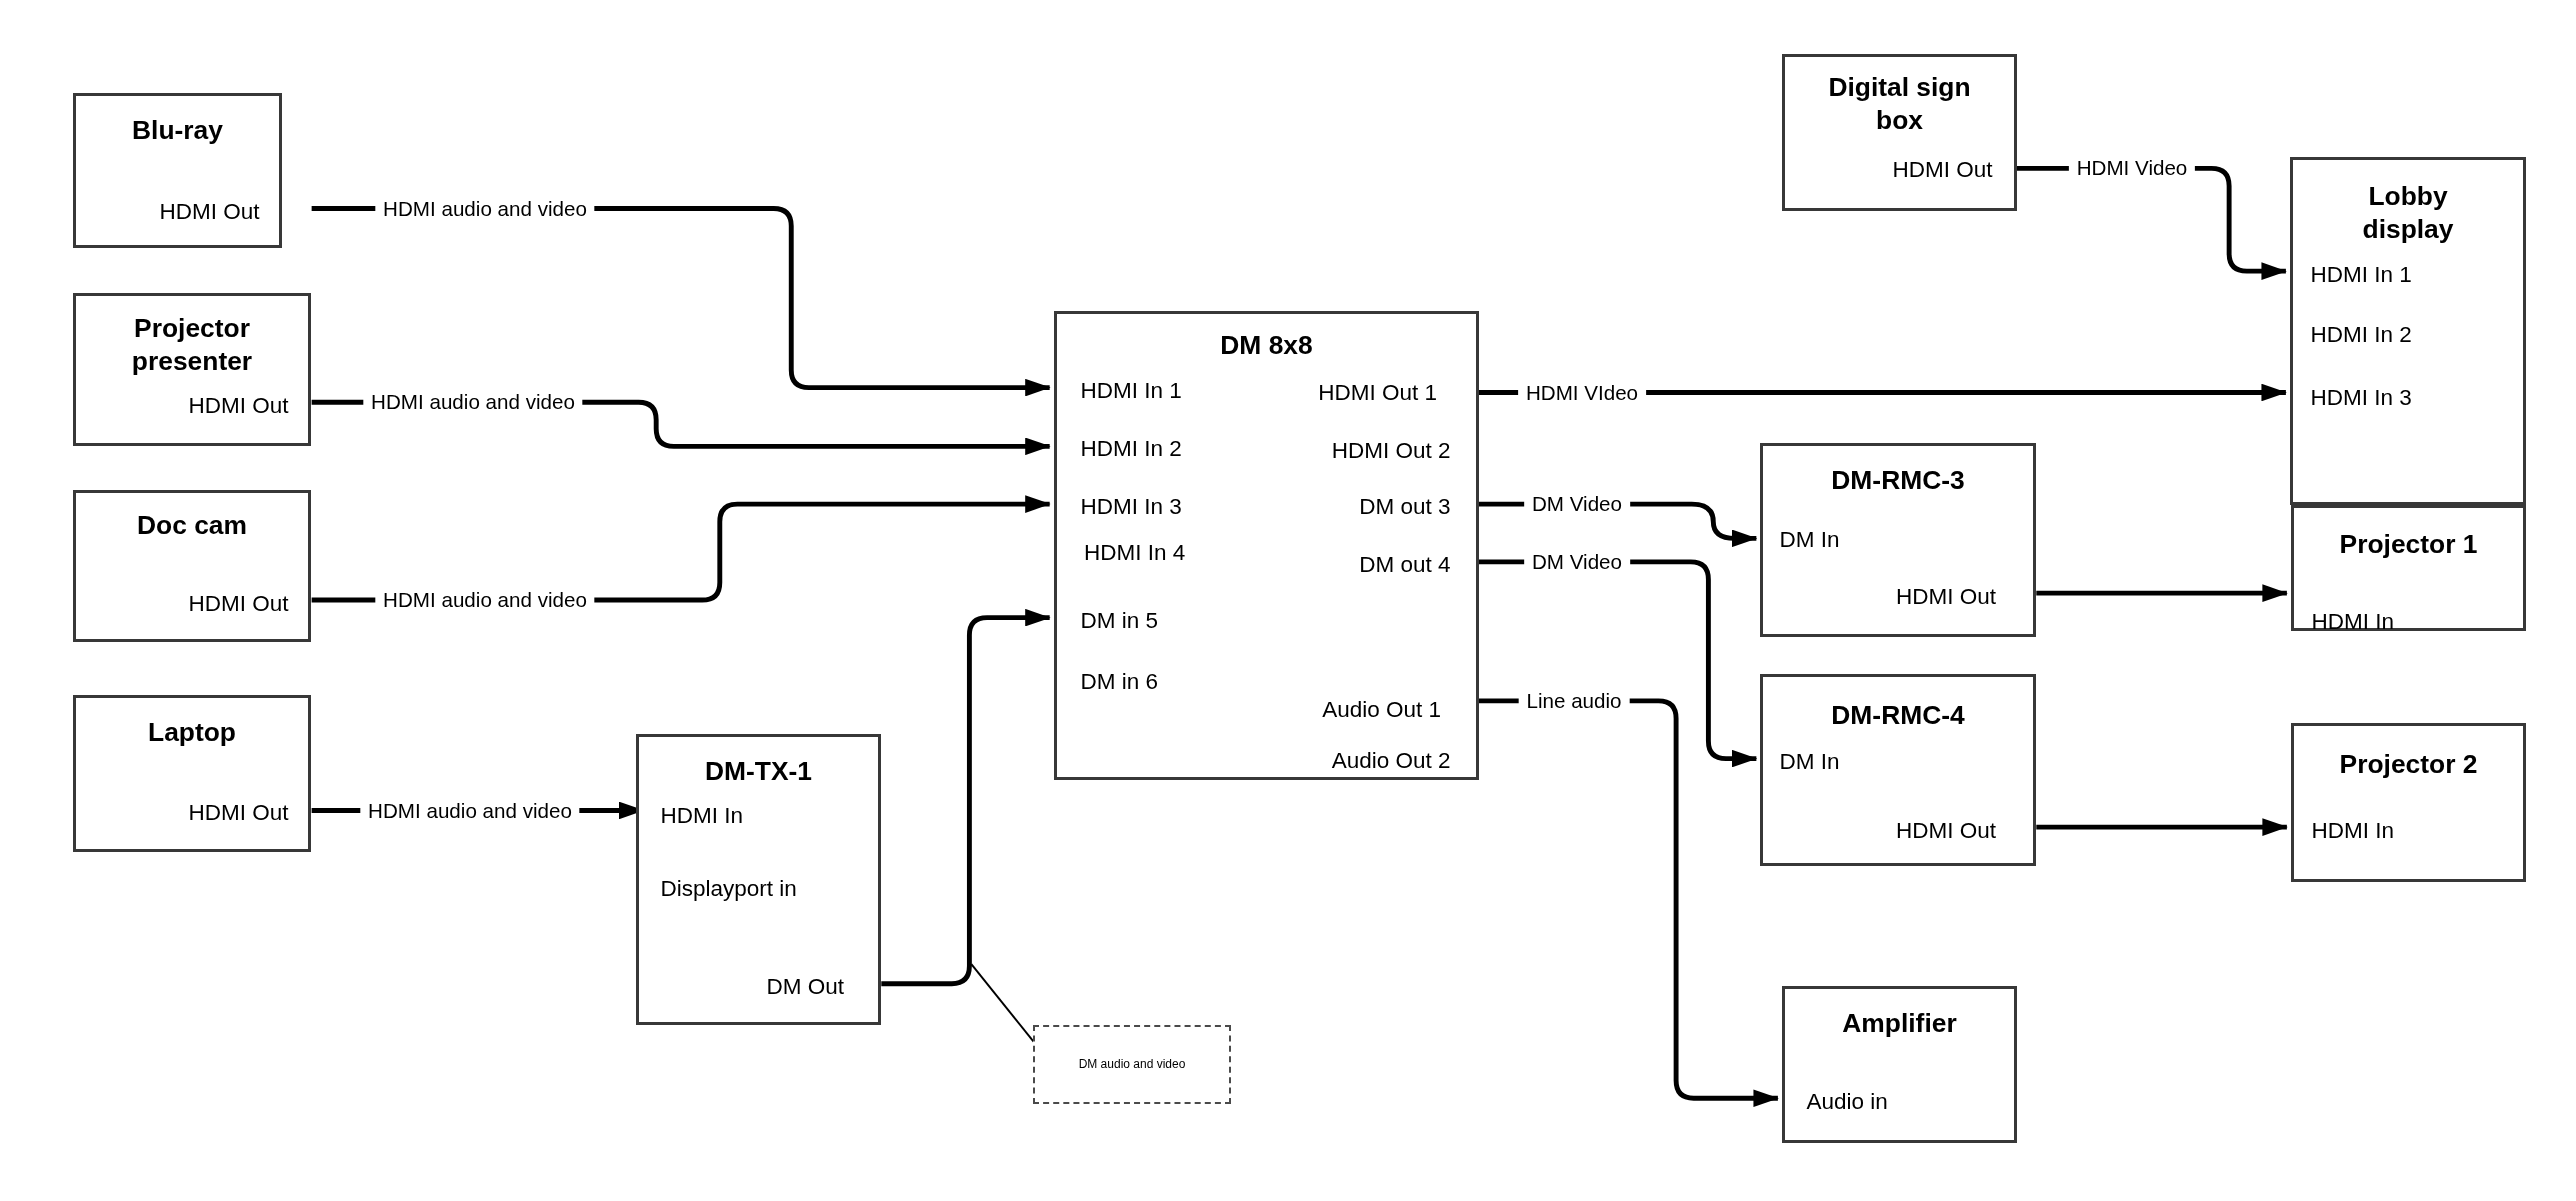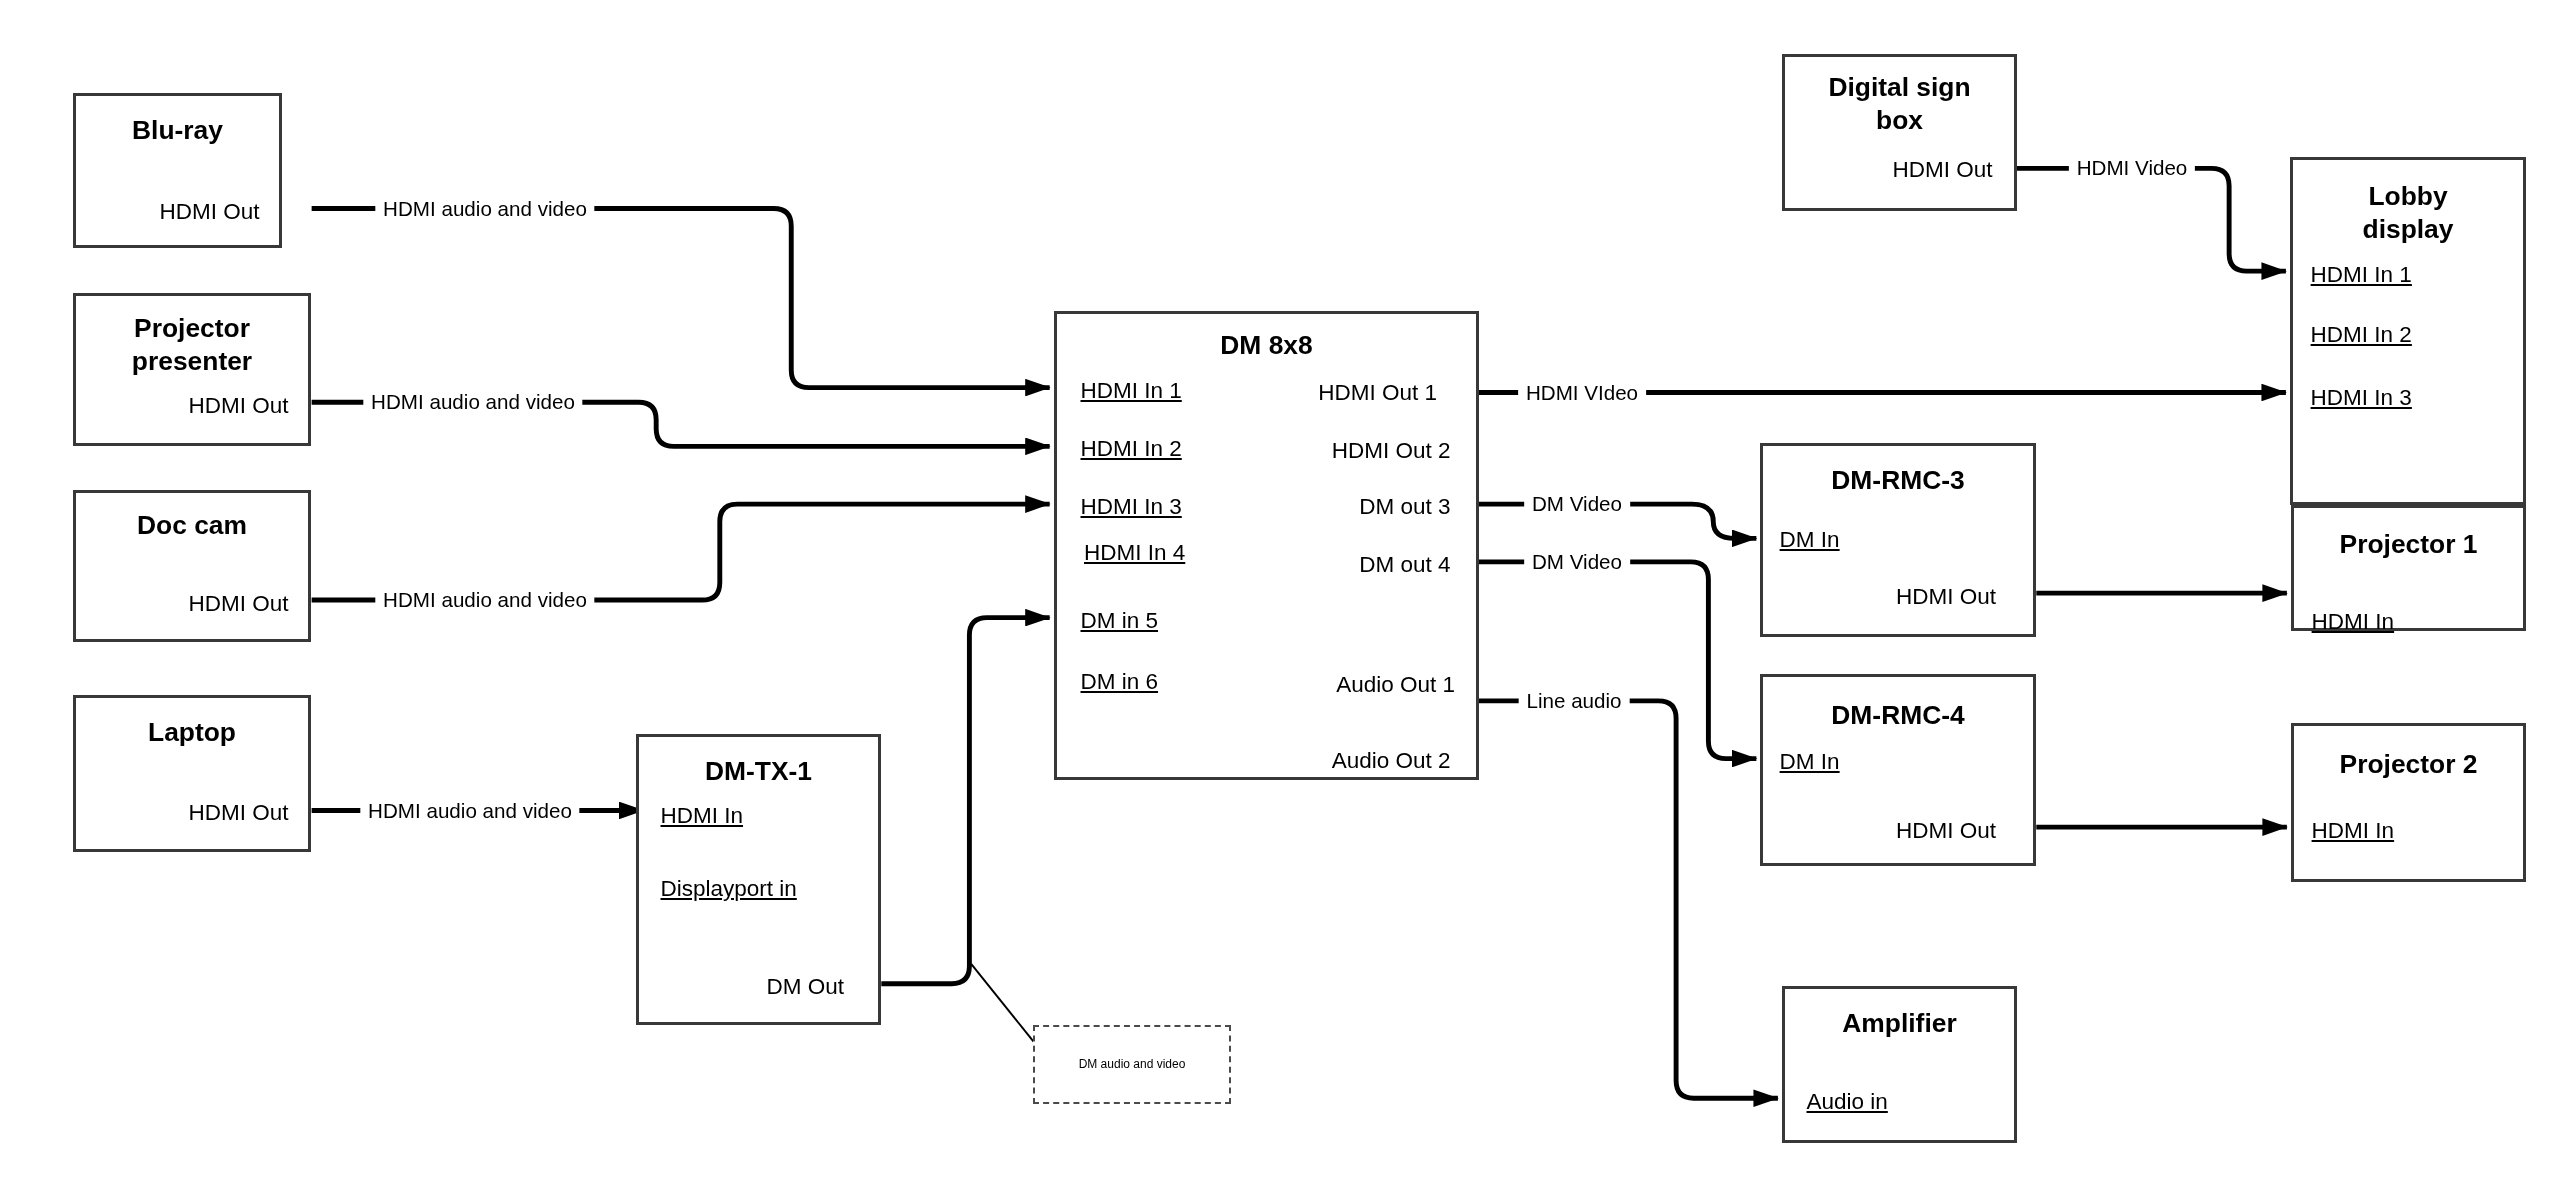--- a/index.html
+++ b/index.html
@@ -13,21 +13,21 @@
     box-sizing:border-box;z-index:2;
   }
   .node .title{
     position:absolute;left:0;right:0;text-align:center;
     font-weight:bold;font-size:26.4px;line-height:33px;
   }
   .node .title span{display:inline-block;}
   .port{
     position:absolute;font-size:22.5px;line-height:29px;white-space:nowrap;
   }
-  .port.pleft{left:0;text-align:center;text-decoration:underline;}
+  .port.pleft{left:0;text-align:center;}
   .port.pright{right:0;text-align:right;}
   .wire-label{
     position:absolute;z-index:3;transform:translate(-50%,-50%);
     background:#ffffff;padding:0 7.8px;font-size:20.6px;line-height:25.5px;white-space:nowrap;
   }
   .callout{
     position:absolute;left:1033px;top:1025px;width:198px;height:79px;
     border:2px dashed #4a4a4a;box-sizing:border-box;background:#fff;z-index:2;
     display:flex;align-items:center;justify-content:center;text-align:center;
   }
@@ -93,21 +93,21 @@
     <div class="port pleft" style="top:62px;padding-left:23.5px">HDMI In 1</div>
     <div class="port pleft" style="top:120px;padding-left:23.5px">HDMI In 2</div>
     <div class="port pleft" style="top:178px;padding-left:23.5px">HDMI In 3</div>
     <div class="port pleft" style="top:224px;padding-left:27px">HDMI In 4</div>
     <div class="port pleft" style="top:292px;padding-left:23.5px">DM in 5</div>
     <div class="port pleft" style="top:353px;padding-left:23.5px">DM in 6</div>
     <div class="port pright" style="top:64px;padding-right:39px">HDMI Out 1</div>
     <div class="port pright" style="top:122px;padding-right:25.5px">HDMI Out 2</div>
     <div class="port pright" style="top:178px;padding-right:25.5px">DM out 3</div>
     <div class="port pright" style="top:236px;padding-right:25.5px">DM out 4</div>
-    <div class="port pright" style="top:356px;padding-right:21px">Audio Out 1</div>
+    <div class="port pright" style="top:381px;padding-right:35px">Audio Out 1</div>
     <div class="port pright" style="top:432px;padding-right:25.5px">Audio Out 2</div>
   </div>
 
   <div class="node" style="left:1782px;top:54px;width:235px;height:157px">
     <div class="title" style="top:13.7px"><span style="max-width:166px">Digital sign box</span></div>
     <div class="port pright" style="top:98px;padding-right:21.5px">HDMI Out</div>
   </div>
 
   <div class="node" style="left:2290px;top:157px;width:236px;height:348px">
     <div class="title" style="top:19.6px"><span style="max-width:108px">Lobby display</span></div>

